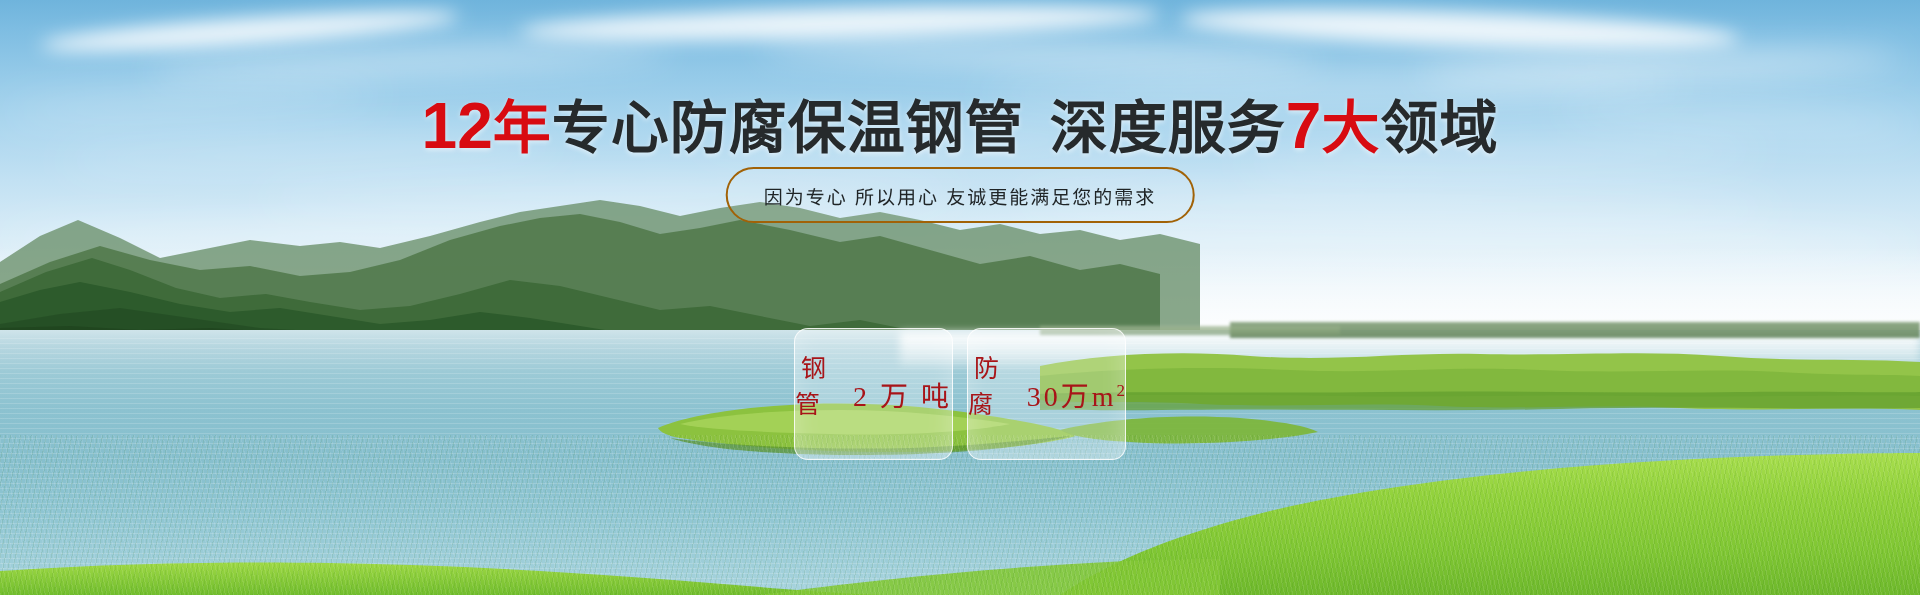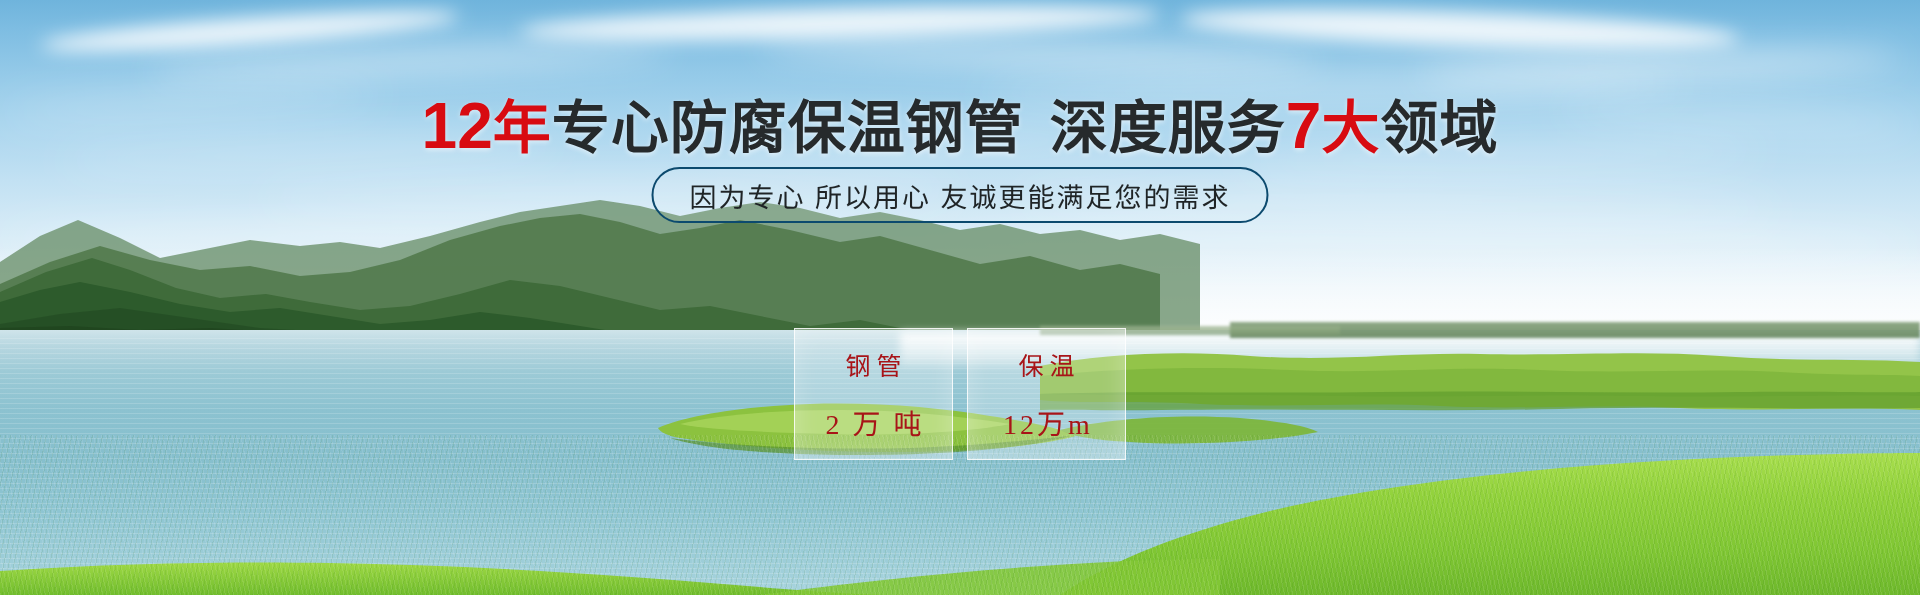--- a/index.html
+++ b/index.html
@@ -207,47 +207,47 @@
   .subtitle-pill {
     position: absolute;
     left: 50%;
     top: 167px;
     transform: translateX(-50%);
     height: 52px;
     padding: 0 36px;
     display: flex;
     align-items: center;
     justify-content: center;
-    border: 2px solid #0c4a6e;
+    border: 2px solid #a16207;
     border-radius: 28px;
-    font-size: 27px;
+    font-size: 19px;
     letter-spacing: 2px;
     color: #1f2426;
     background: rgba(255,255,255,0.06);
     white-space: nowrap;
     font-family: "Liberation Sans", "DejaVu Sans", sans-serif;
   }
 
   
   .stats {
     position: absolute;
     left: 50%;
     top: 328px;
     transform: translateX(-50%);
     display: flex;
     gap: 14px;
   }
   .stat-card {
     width: 157px;
     height: 130px;
     border: 1px solid rgba(255,255,255,0.85);
-    border-radius: 0;
+    border-radius: 14px;
     background: rgba(255,255,255,0.26);
     display: flex;
-    flex-direction: column;
+    flex-direction: row;
     align-items: center;
     justify-content: center;
     box-shadow: inset 0 0 26px rgba(255,255,255,0.28);
   }
   .stat-label {
     font-size: 25px;
     letter-spacing: 6px;
     text-indent: 6px;
     color: #a81418;
     font-family: "Liberation Sans", "DejaVu Sans", sans-serif;
@@ -418,23 +418,23 @@
 
   <div class="stats">
 
     <div class="stat-card">
       <div class="stat-label">钢管</div>
       <div class="stat-value">
         <span>2 万 吨</span>
       </div>
     </div>
 
-
     <div class="stat-card">
-      <div class="stat-label">保温</div>
+      <div class="stat-label">防腐</div>
       <div class="stat-value">
-        <span>12万m</span>
+        <span>30万m</span><sup>2</sup>
       </div>
     </div>
 
+
   </div>
 
 </div>
 
 </body></html>

